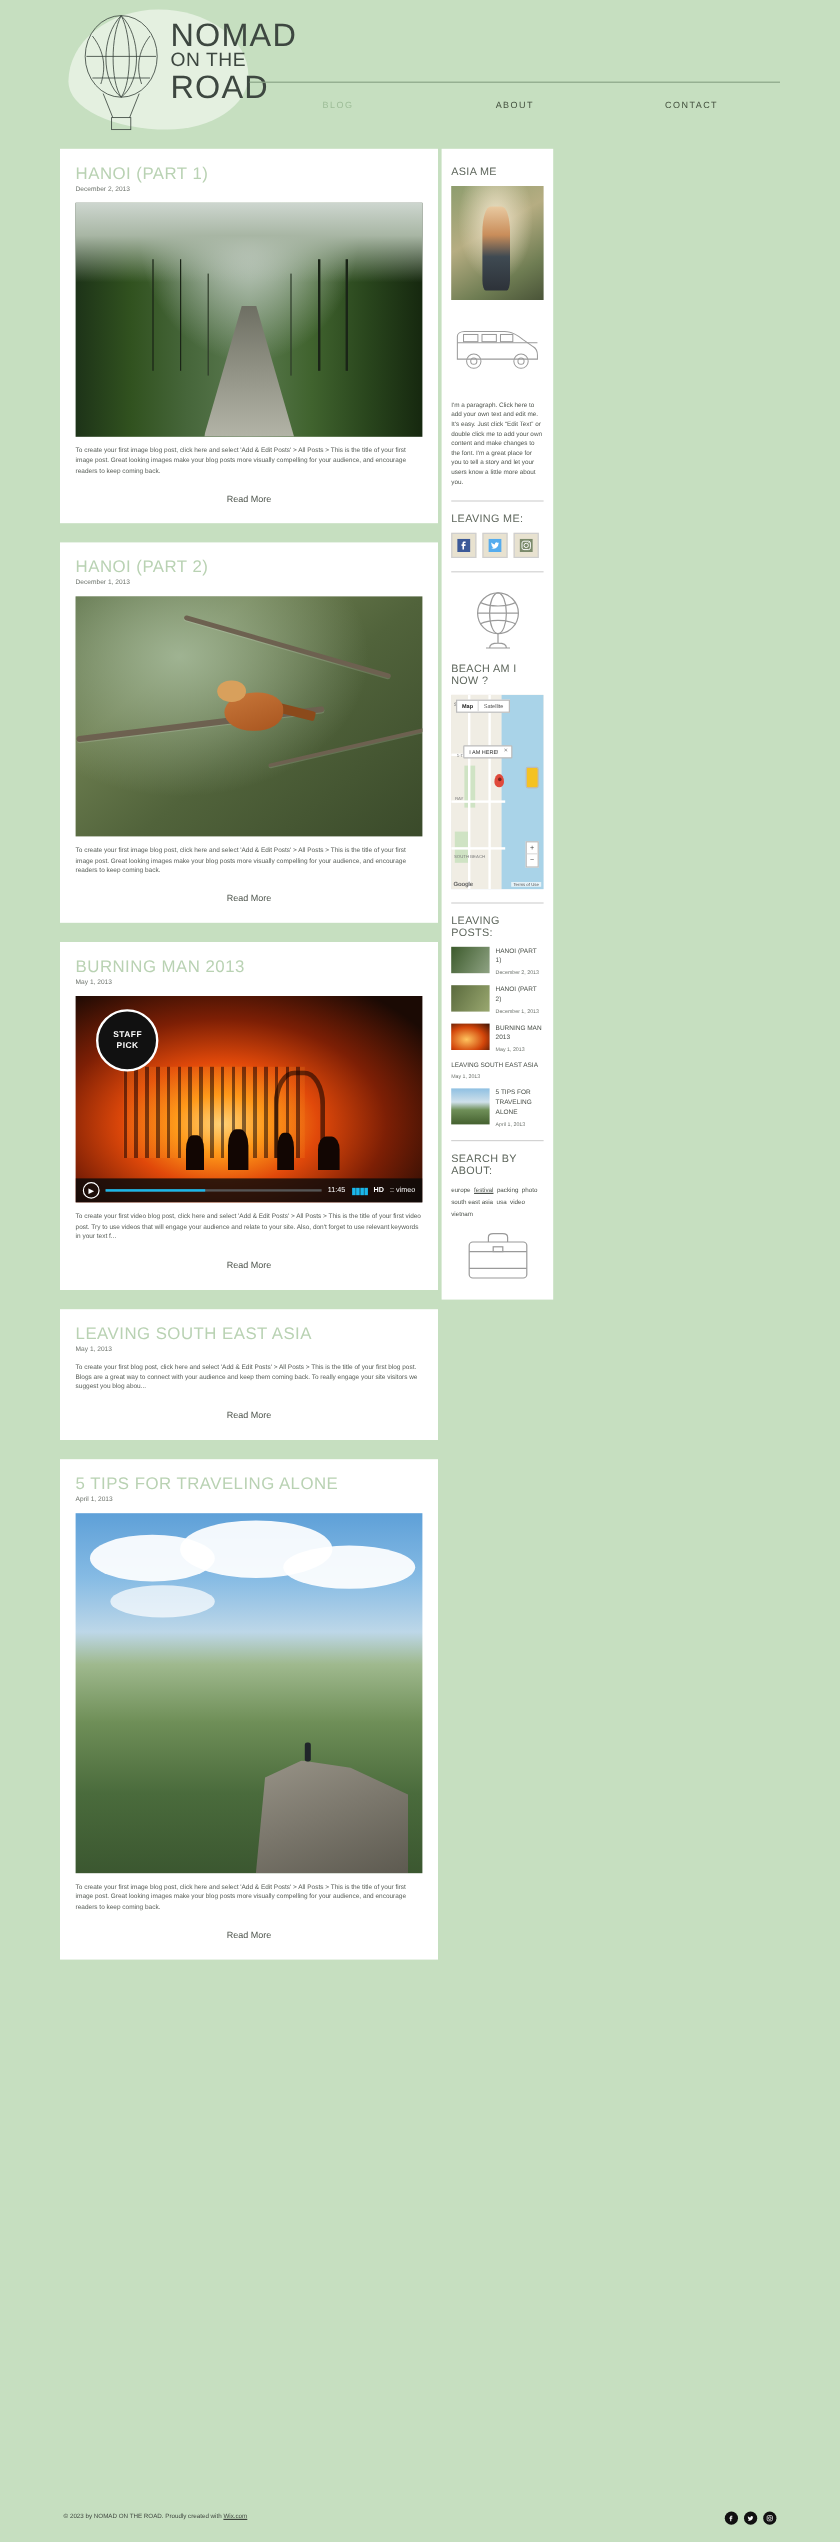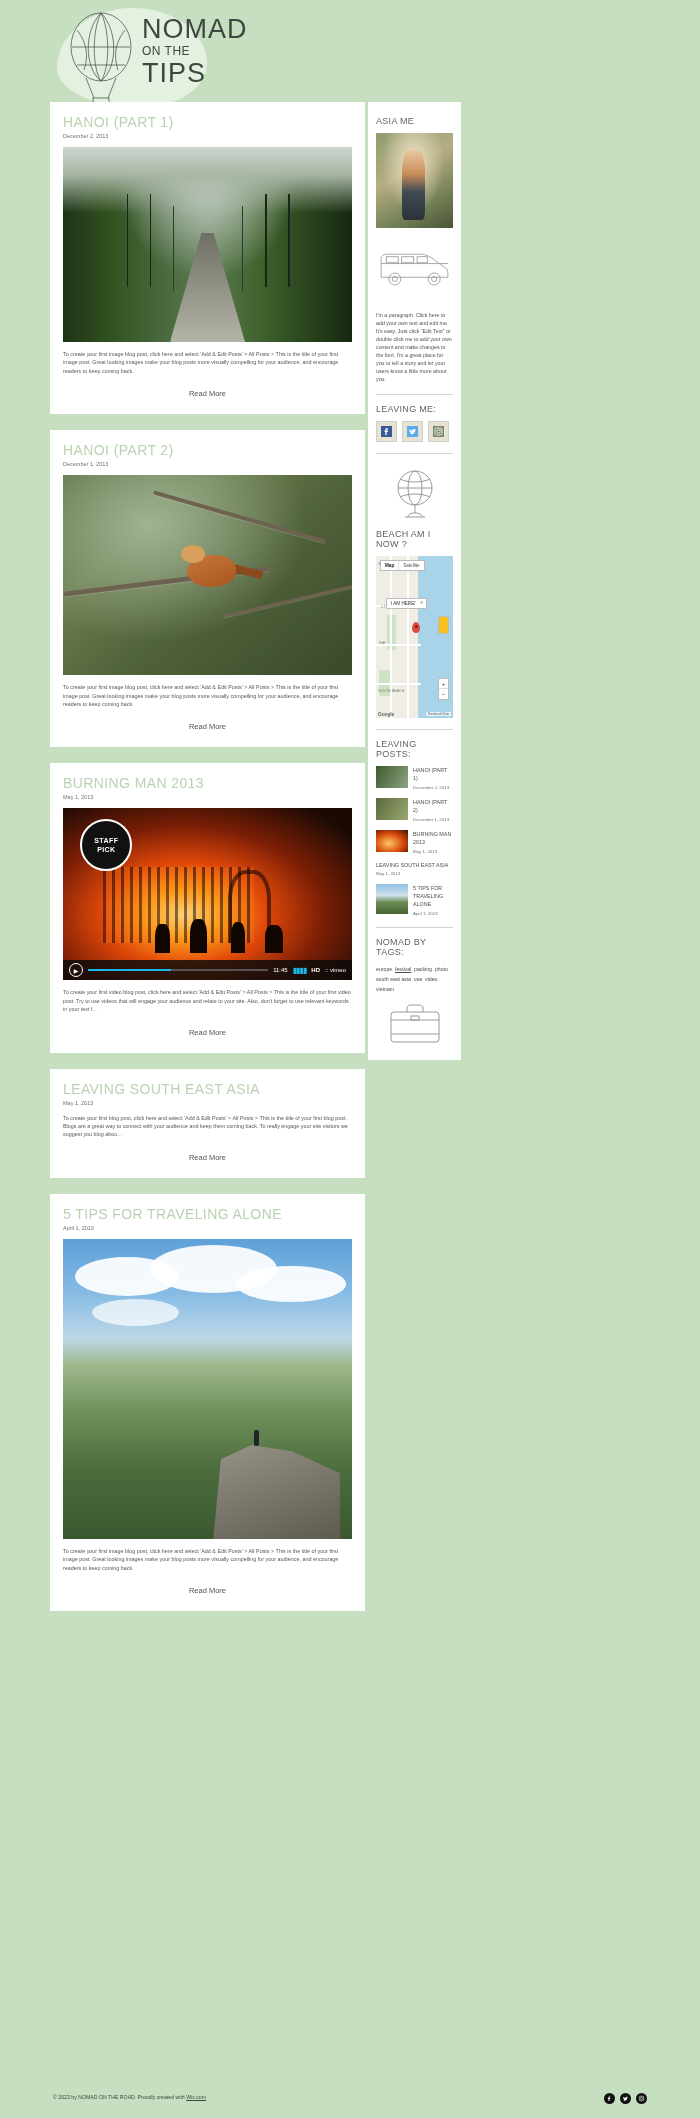--- a/index.html
+++ b/index.html
@@ -6,29 +6,29 @@
   html, body { margin:0; padding:0; }
   body {
     width:700px; height:2118px;
     background:#c6dfc0;
     font-family:"Liberation Sans", sans-serif;
     position:relative;
     overflow:hidden;
   }
 
   
-  .header { position:relative; height:102px; }
+  .header { position:relative; height:124px; }
   .logo-cloud{
     position:absolute; left:57px; top:8px; width:150px; height:100px;
     background:#e4f0e0; border-radius:50% 50% 45% 55%/60% 55% 45% 40%;
   }
   .balloon { position:absolute; left:64px; top:10px; width:74px; height:100px; }
   .logo-text { position:absolute; left:142px; top:16px; color:#3d4740; }
   .logo-l1 { font-size:27px; letter-spacing:1px; line-height:26px; font-family:"Liberation Sans Narrow","Liberation Sans",sans-serif; }
-  .logo-l2 { font-size:12px; letter-spacing:0.5px; line-height:18px; }
+  .logo-l2 { font-size:16px; letter-spacing:0.5px; line-height:18px; }
   .logo-l3 { font-size:27px; letter-spacing:1px; line-height:26px; }
   .nav {
     position:absolute; left:208px; top:68px; width:442px;
     border-top:1px solid #8ba587;
     display:flex; align-items:center; height:28px;
   }
   .nav a {
     flex:1; text-align:center; text-decoration:none;
     font-size:7.5px; letter-spacing:1.2px; color:#44513f;
     padding-top:10px;
@@ -226,22 +226,27 @@
       <path d="M61 20 C50 34 50 48 54 60"></path>
       <path d="M8 37 L66 37"></path>
       <path d="M13 55 L61 55"></path>
       <path d="M22 68 L30 88 M52 68 L44 88"></path>
       <rect x="29" y="88" width="16" height="10"></rect>
     </g>
   </svg>
   <div class="logo-text">
     <div class="logo-l1">NOMAD</div>
     <div class="logo-l2">ON THE</div>
-    <div class="logo-l3">TIPS</div>
+    <div class="logo-l3">ROAD</div>
   </div>
+  <nav class="nav">
+    <a class="active" href="#">BLOG</a>
+    <a href="#">ABOUT</a>
+    <a href="#">CONTACT</a>
+  </nav>
 </div>
 
 <div class="wrap">
 
   <div class="main">
 
     <article class="post">
       <h2>HANOI (PART 1)</h2>
       <div class="date">December 2, 2013</div>
       <div class="ph ph-bridge">
@@ -455,21 +460,21 @@
     <div class="rp">
       <div class="rp-thumb t4" style="height:30px"></div>
       <div>
         <div class="rp-txt">5 TIPS FOR TRAVELING ALONE</div>
         <div class="rp-date">April 1, 2013</div>
       </div>
     </div>
 
     <hr class="hr">
 
-    <div class="s-h">NOMAD BY TAGS:</div>
+    <div class="s-h">SEARCH BY ABOUT:</div>
     <div class="tags">
       <a href="#">europe</a>&nbsp;
       <a href="#" class="u">festival</a>&nbsp;
       <a href="#">packing</a>&nbsp;
       <a href="#">photo</a>&nbsp;
       <a href="#">south east asia</a>&nbsp;
       <a href="#">usa</a>&nbsp;
       <a href="#">video</a>&nbsp;
       <a href="#">vietnam</a>
     </div>

